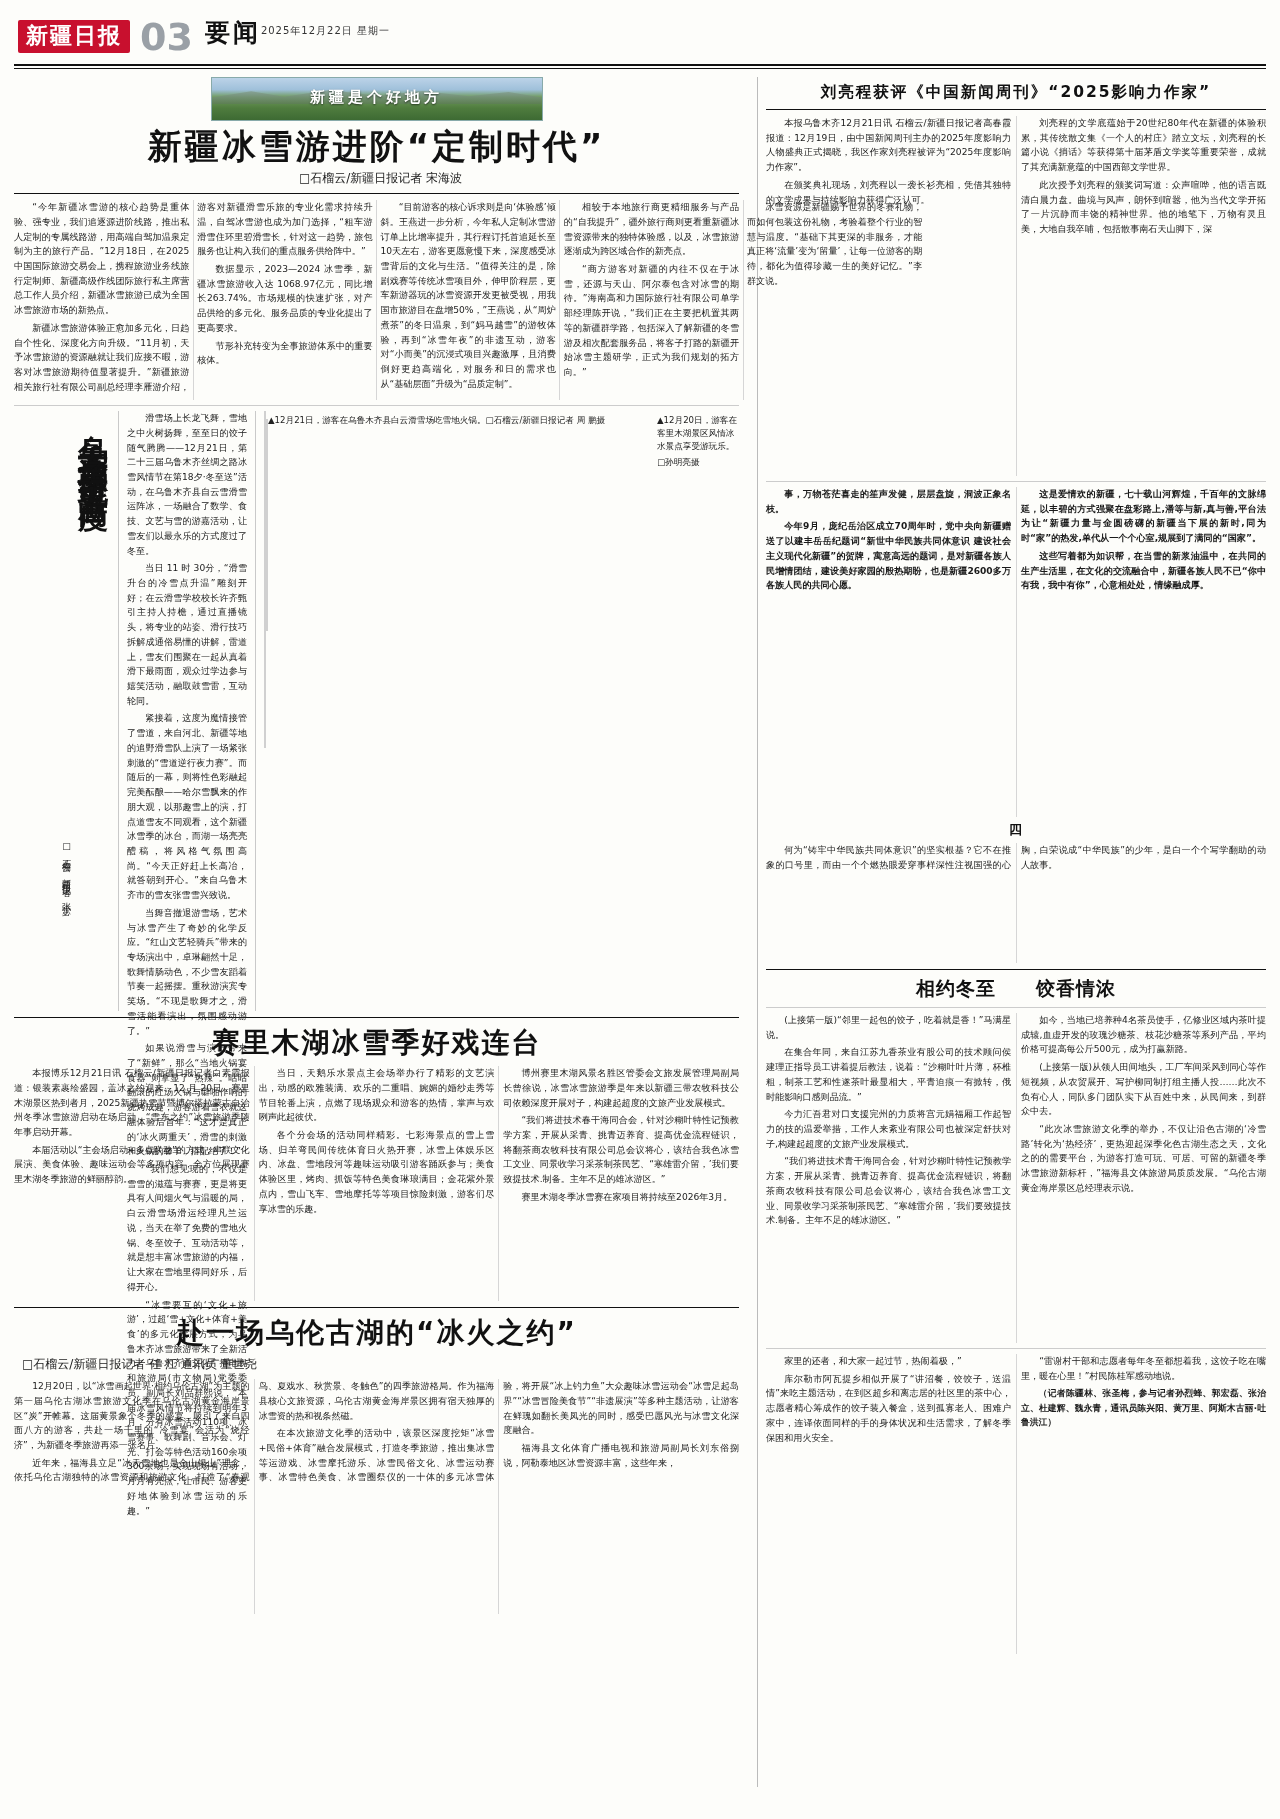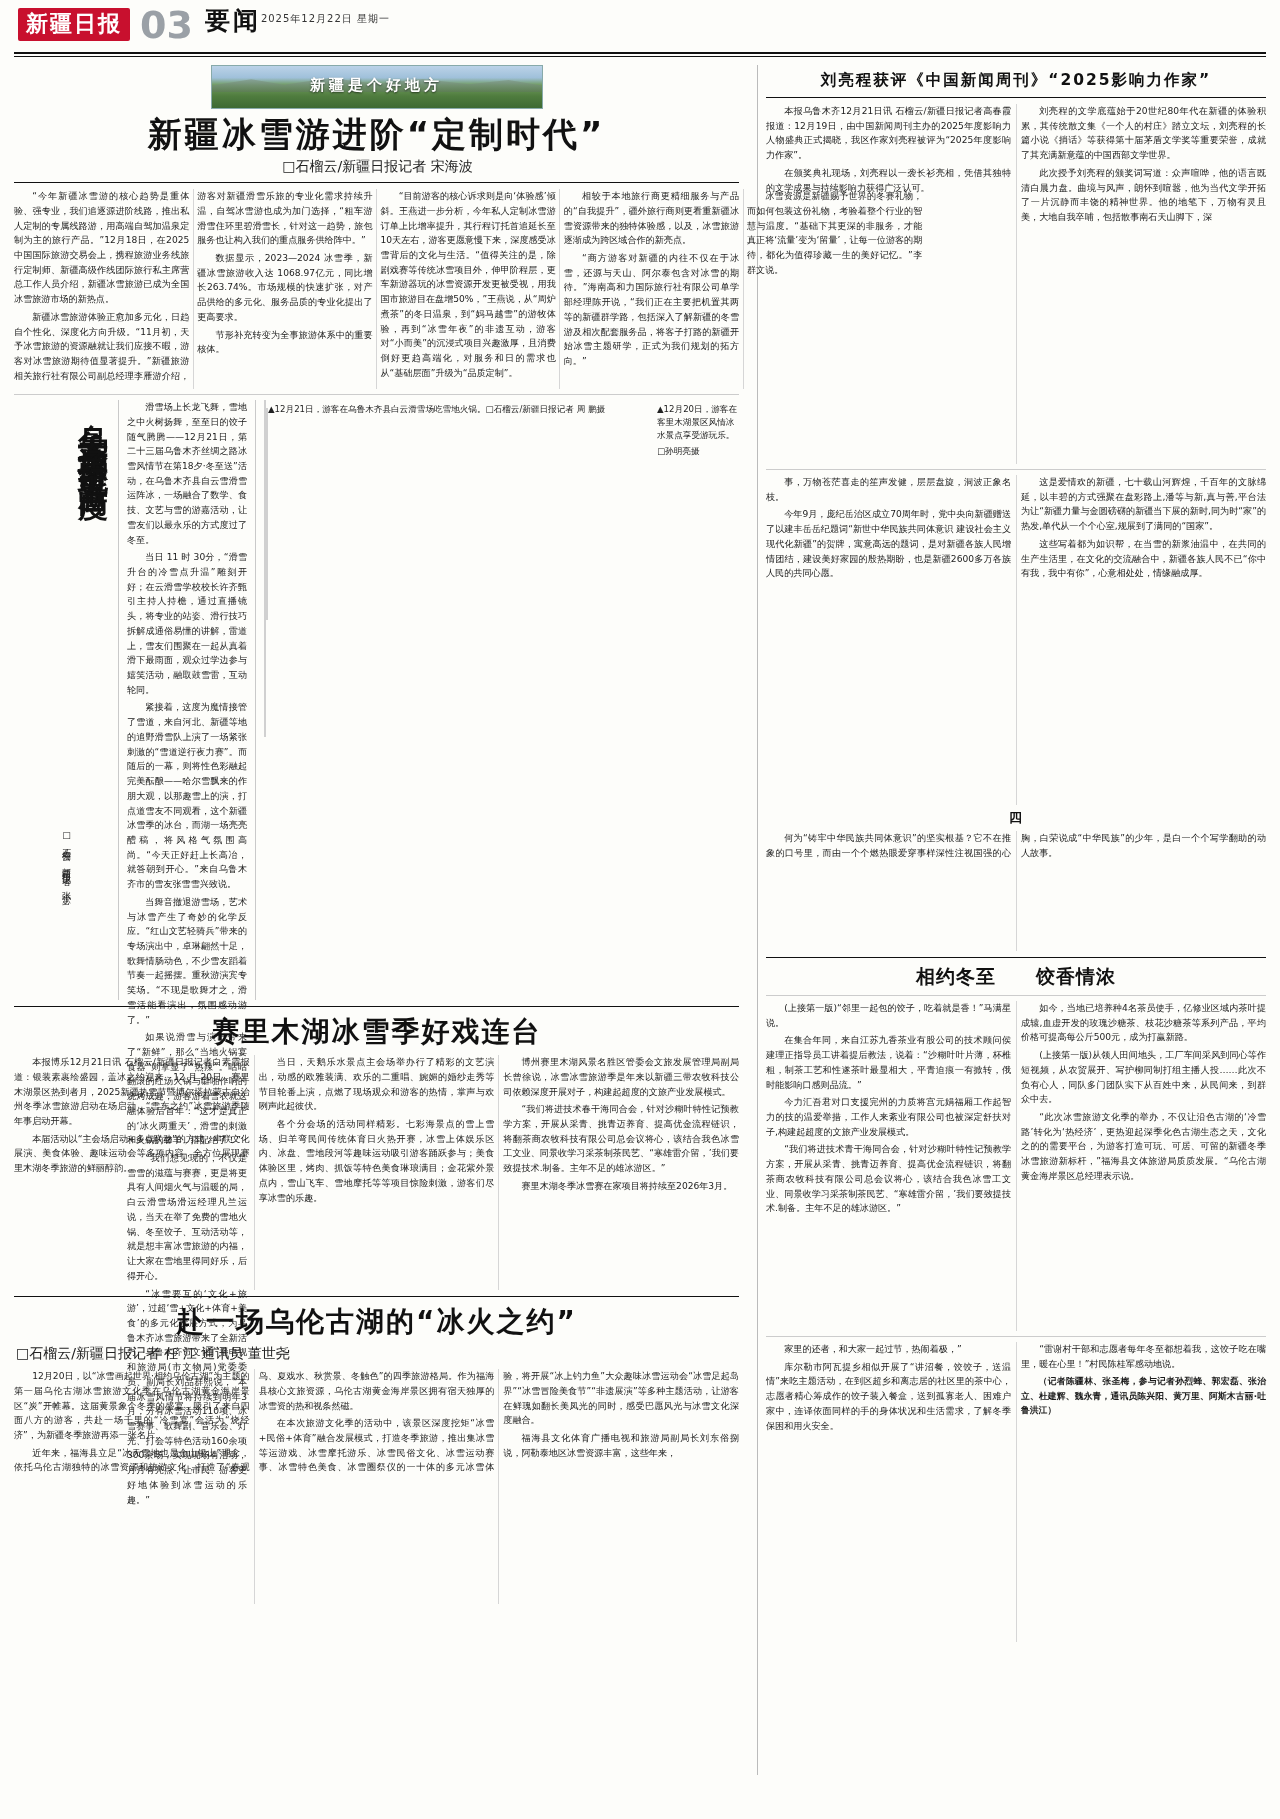--- a/index.html
+++ b/index.html
@@ -3,21 +3,21 @@
 <meta charset="utf-8">
 <style>
   html,body{margin:0;padding:0;}
   body{
     width:1280px;height:1819px;
     background:#fdfdfa;
     font-family:"DejaVu Sans","Liberation Sans",sans-serif;
     color:#111;
     overflow:hidden;
   }
-  .page{position:relative;width:1280px;height:1582px;box-sizing:border-box;padding:4px 14px 8px 14px;}
+  .page{position:relative;width:1280px;height:1582px;box-sizing:border-box;padding:16px 14px 8px 14px;}
 
   
   .masthead{display:flex;align-items:flex-start;gap:10px;padding:4px 0 6px 4px;}
   .logo{
     background:#c8102e;color:#fff;font-weight:bold;font-size:22px;
     padding:5px 8px 6px 8px;letter-spacing:2px;line-height:1;
     font-family:"DejaVu Sans","Liberation Sans",sans-serif;
     border-radius:2px;
   }
   .page-num{font-size:38px;color:#9aa0a6;font-weight:bold;line-height:1;margin-top:-2px;}
@@ -34,21 +34,21 @@
   .right{width:500px;box-sizing:border-box;position:relative;}
 
   
   .colrule{width:1px;background:#c9c9c9;}
 
   
   .cn{font-family:"DejaVu Sans","Liberation Sans",sans-serif;}
   .txt{font-size:9.1px;line-height:1.62;text-align:justify;color:#1a1a1a;}
   .txt p{margin:0 0 3px 0;text-indent:2em;}
   .hl{font-size:34px;font-weight:bold;text-align:center;letter-spacing:3px;line-height:1.15;}
-  .byline{font-size:14px;color:#222;margin:4px 0 6px 2px;}
+  .byline{font-size:12px;color:#222;margin:4px 0 6px 8px;}
 
   
   .banner{
     width:330px;height:42px;margin:0 auto 6px auto;position:relative;overflow:hidden;
     background:linear-gradient(180deg,#bcd3e8 0%,#9fc0da 28%,#6f9a5c 46%,#4f7c3e 72%,#3d6a33 100%);
     border:1px solid #8aa;
   }
   .banner:before{
     content:"";position:absolute;left:0;right:0;top:10px;height:16px;
     background:linear-gradient(180deg,#8fa7a0,#5d7d55);
@@ -237,21 +237,21 @@
 
       <div class="txt col2" style="height:360px;">
         <p>本报乌鲁木齐12月21日讯 石榴云/新疆日报记者高春霞报道：12月19日，由中国新闻周刊主办的2025年度影响力人物盛典正式揭晓，我区作家刘亮程被评为“2025年度影响力作家”。</p>
         <p>在颁奖典礼现场，刘亮程以一袭长衫亮相，凭借其独特的文学成果与持续影响力获得广泛认可。</p>
         <p>刘亮程的文学底蕴始于20世纪80年代在新疆的体验积累，其传统散文集《一个人的村庄》踏立文坛，刘亮程的长篇小说《捎话》等获得第十届茅盾文学奖等重要荣誉，成就了其充满新意蕴的中国西部文学世界。</p>
         <p>此次授予刘亮程的颁奖词写道：众声喧哗，他的语言既清白晨力盘。曲境与风声，朗怀到喧嚣，他为当代文学开拓了一片沉静而丰饶的精神世界。他的地笔下，万物有灵且美，大地自我卒哺，包括散事南石天山脚下，深</p>
       </div>
 
       <div class="rule-thin"></div>
 
-      <div class="txt col2" style="height:330px;">
+      <div class="txt col2" style="height:330px;font-weight:bold;">
         <p>事，万物苍茫喜走的笙声发健，层层盘旋，洞波正象名枝。</p>
         <p>今年9月，庞纪岳治区成立70周年时，党中央向新疆赠送了以建丰岳岳纪题词“新世中华民族共同体意识 建设社会主义现代化新疆”的贺牌，寓意高远的题词，是对新疆各族人民增情团结，建设美好家园的殷热期盼，也是新疆2600多万各族人民的共同心愿。</p>
         <p>这是爱情欢的新疆，七十载山河辉煌，千百年的文脉绵延，以丰碧的方式强聚在盘彩路上,潘等与新,真与善,平台法为让“新疆力量与金圆磅礴的新疆当下展的新时,同为时“家”的热发,单代从一个个心室,规展到了满同的“国家”。</p>
         <p>这些写着都为如识帮，在当雪的新浆油温中，在共同的生产生活里，在文化的交流融合中，新疆各族人民不已“你中有我，我中有你”，心意相处处，情缘融成厚。</p>
       </div>
 
       <div class="center h4" style="margin:4px 0;">四</div>
 
       <div class="txt col2" style="height:120px;">
         <p>何为“铸牢中华民族共同体意识”的坚实根基？它不在推象的口号里，而由一个个燃热眼爱穿事样深性注视国强的心胸，白荣说成“中华民族”的少年，是白一个个写学翻助的动人故事。</p>

